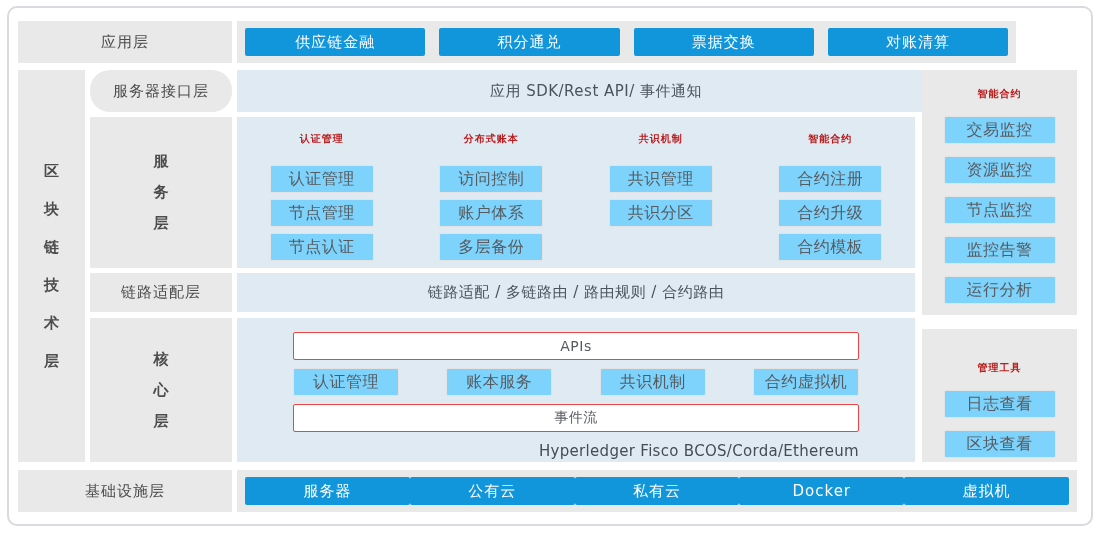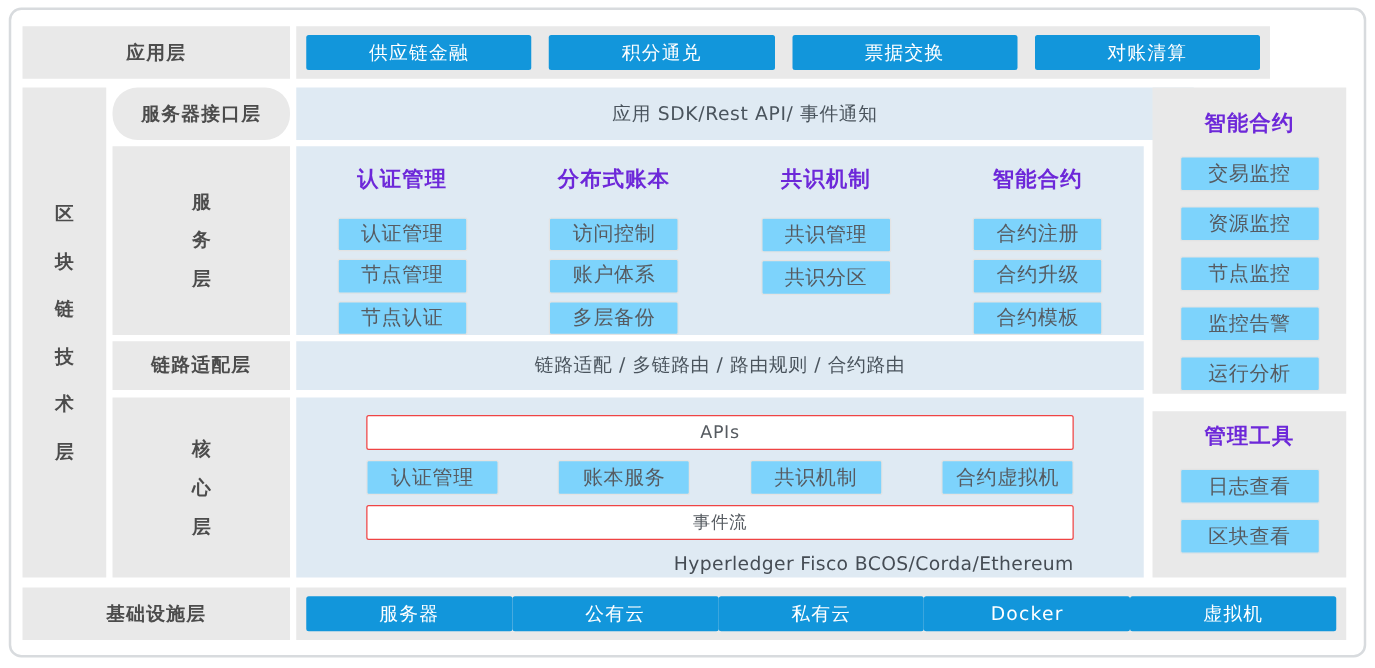--- a/index.html
+++ b/index.html
@@ -10,21 +10,21 @@
   }
   .frame{
     position:absolute;left:7px;top:6px;width:1082px;height:516px;
     border:2px solid #d8dbde;border-radius:10px;background:#ffffff;
   }
   .abs{position:absolute;box-sizing:border-box;}
   .gray{background:#e9e9e9;}
   .lightblue{background:#dfeaf3;}
   .label{
     display:flex;align-items:center;justify-content:center;
-    font-size:15px;font-weight:700;color:#4c4c4c;letter-spacing:1px;
+    font-size:15px;font-weight:400;color:#4c4c4c;letter-spacing:1px;
   }
   .vwrap{display:flex;align-items:center;justify-content:center;}
   .vtext{
     width:16px;text-align:center;word-break:break-all;
     font-size:15px;font-weight:600;color:#4c4c4c;
   }
   .strip{
     display:flex;gap:14px;padding:7px 8px;align-items:stretch;
   }
   .btn{
@@ -32,21 +32,21 @@
     display:flex;align-items:center;justify-content:center;
     font-size:15px;letter-spacing:1px;
   }
   .panel-text{
     display:flex;align-items:center;justify-content:center;
     font-size:15px;color:#4a545d;letter-spacing:0.5px;
   }
   .svc-panel{display:flex;padding-top:15px;}
   .svc-col{flex:1;display:flex;flex-direction:column;align-items:center;}
   .colhead{
-    font-size:17px;font-weight:700;color:#6d28d9;text-align:right;
+    font-size:10px;font-weight:700;color:#b91c1c;text-align:right;
     letter-spacing:1px;margin-bottom:13px;
   }
   .whitebox{
     background:#7dd3fc;border:1px solid #e3e3e3;border-radius:2px;
     width:102px;height:26px;display:flex;align-items:center;justify-content:center;
     font-size:16px;color:#565b61;margin-top:6px;letter-spacing:0.5px;
   }
   .svc-col .whitebox:first-of-type{margin-top:0;}
   .core-panel{padding:14px 56px;}
   .bar{
@@ -135,21 +135,21 @@
 
 <div class="abs gray sidebox" style="left:922px;top:70px;width:155px;height:245px;padding-top:17px;">
   <div class="colhead">智能合约</div>
   <div class="whitebox first">交易监控</div>
   <div class="whitebox">资源监控</div>
   <div class="whitebox">节点监控</div>
   <div class="whitebox">监控告警</div>
   <div class="whitebox">运行分析</div>
 </div>
 
-<div class="abs gray sidebox" style="left:922px;top:329px;width:155px;height:133px;padding-top:8px;">
+<div class="abs gray sidebox" style="left:922px;top:329px;width:155px;height:133px;padding-top:32px;">
   <div class="colhead">管理工具</div>
   <div class="whitebox first">日志查看</div>
   <div class="whitebox">区块查看</div>
 </div>
 
 <div class="abs gray label" style="left:18px;top:470px;width:214px;height:42px;">基础设施层</div>
 <div class="abs gray strip" style="left:237px;top:470px;width:840px;height:42px;gap:0;">
   <div class="btn">服务器</div>
   <div class="btn">公有云</div>
   <div class="btn">私有云</div>

